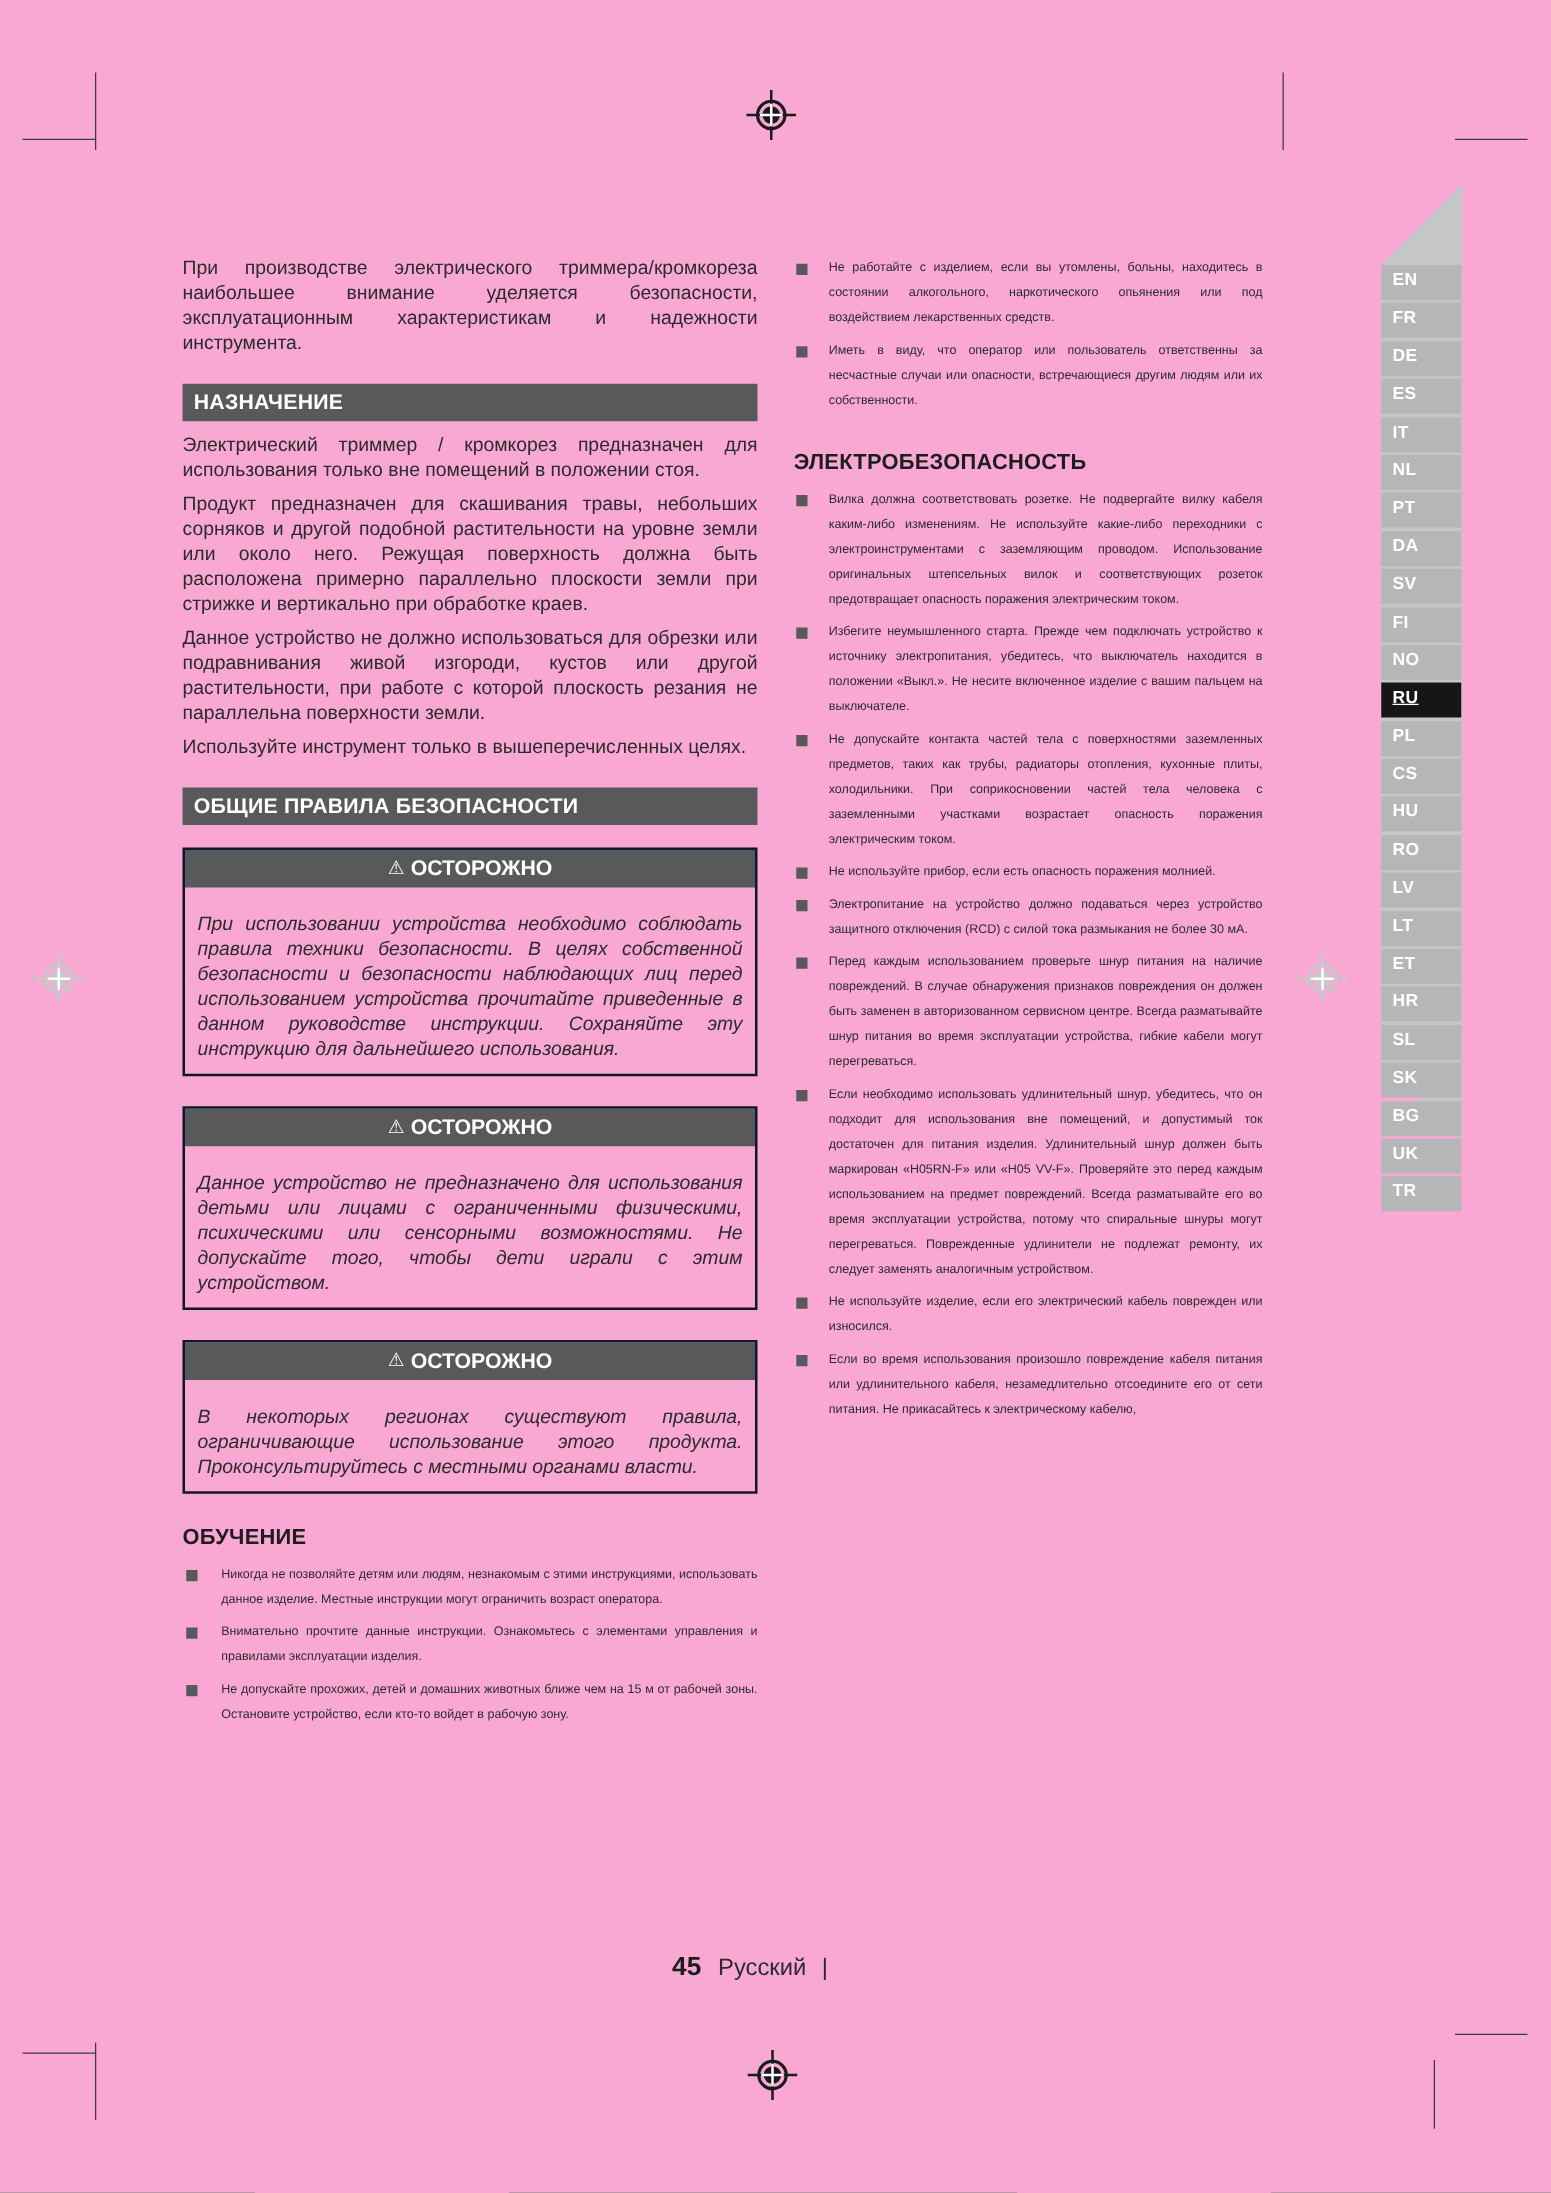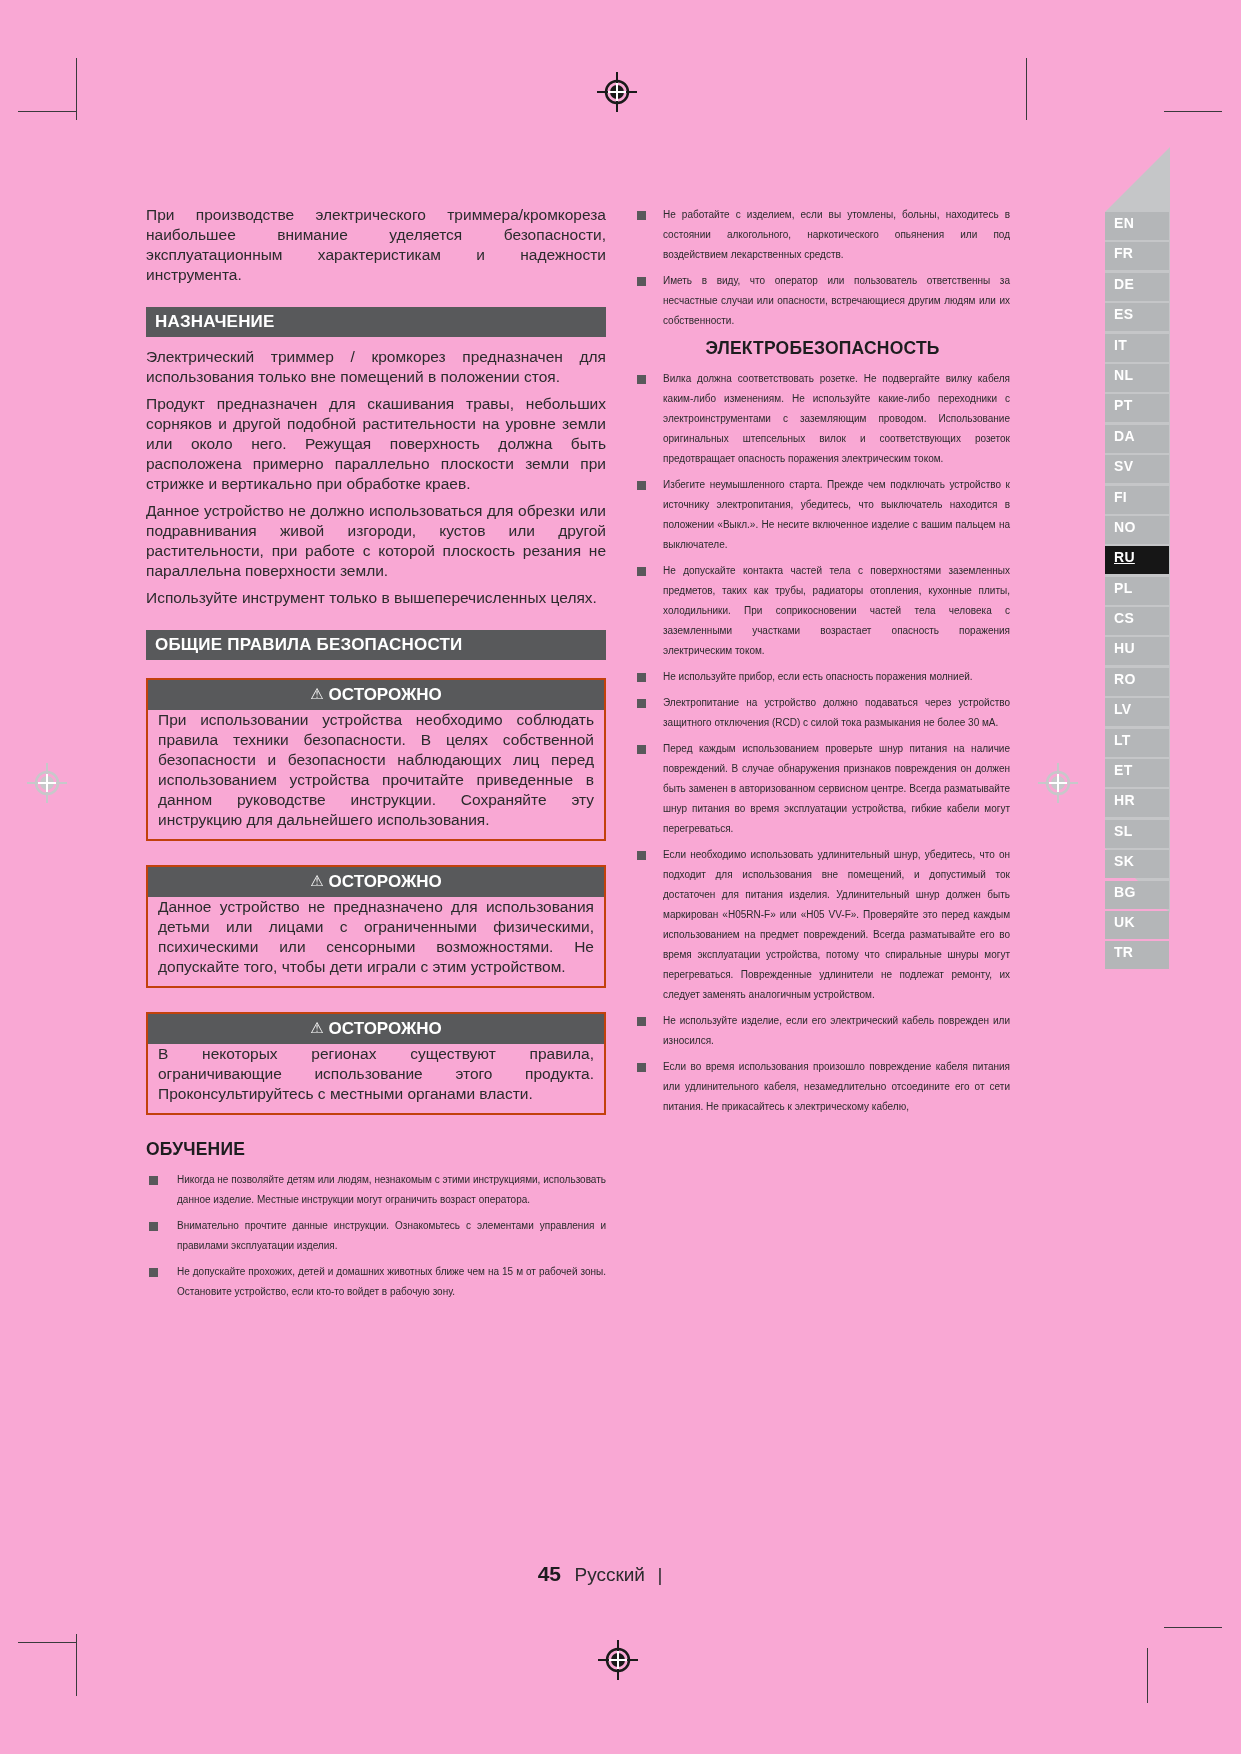--- a/index.html
+++ b/index.html
@@ -17,32 +17,32 @@
   }
   .section-bar{
     background:var(--header_bar,#58595b); color:#fff; font-weight:bold;
     font-size:17px; line-height:30px; height:30px; padding-left:9px;
     margin:22px 0 10px 0; letter-spacing:.2px;
   }
   .subhead{
     font-size:17.5px; font-weight:bold; color:#1d1d1f;
     margin:30px 0 10px 0; letter-spacing:.2px;
   }
-  .col-right .subhead{margin-top:7px;text-align:center;}
-  
-  .warnbox{border:2px solid #c2410c; margin:0 0 24px 0;}
+  .col-right .subhead{margin-top:28px;}
+  
+  .warnbox{border:2px solid #0f172a; margin:0 0 24px 0;}
   .warnbox.first{margin-top:18px;}
   .warnhead{
     background:var(--header_bar,#58595b); color:#fff; font-weight:bold;
     font-size:17px; line-height:30px; height:30px; text-align:center;
   }
   .warnicon{font-size:15px; margin-right:5px; position:relative; top:-1px;}
   .warnbody{
     font-size:15.5px; line-height:20px; text-align:justify;
-    margin:0; padding:0 10px 9px 10px;
+    margin:0; padding:20px 10px 9px 10px;font-style:italic;
   }
   
   .bullet-row{position:relative; margin:0 0 6px 0;}
   .sq{
     position:absolute; left:3px; top:6px; width:9px; height:9px;
     background:#59595b; display:block;
   }
   .bullet-text{
     font-size:10px; line-height:20px; text-align:justify;
     margin:0 0 0 31px;

